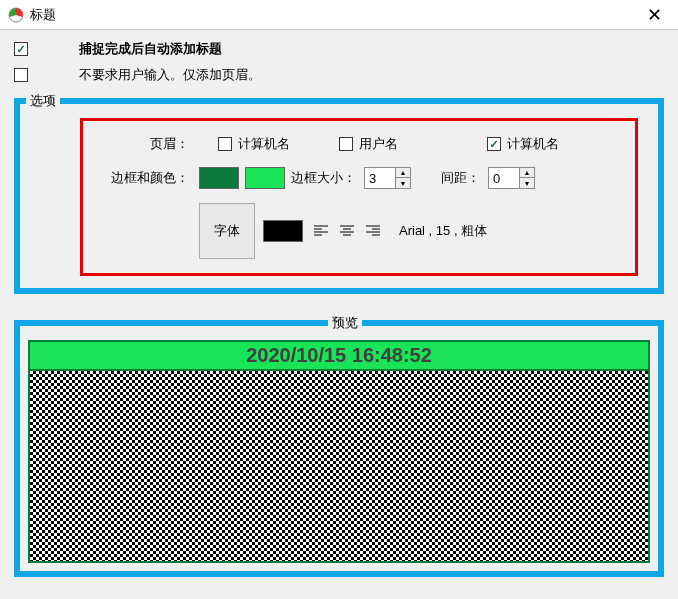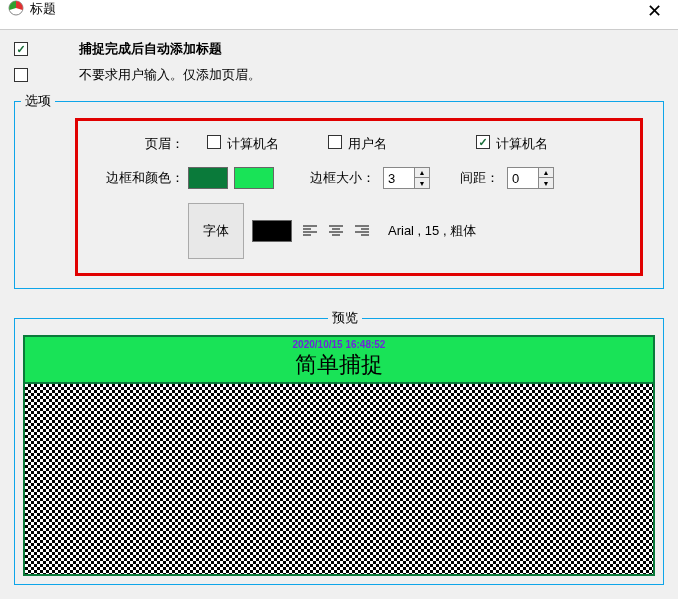--- a/index.html
+++ b/index.html
@@ -1,47 +1,47 @@
 <!DOCTYPE html>
 <html><head>
 <meta charset="utf-8">
 <style>
 * { box-sizing: border-box; margin: 0; padding: 0; font-family: "Microsoft YaHei", Arial, sans-serif; font-size: 13px; }
 body { background: #f0f0f0; width: 678px; height: 599px; overflow: hidden; }
-.titlebar { background: #fff; height: 30px; display: flex; align-items: flex-start; padding: 0 8px; border-bottom: 1px solid #ccc; }
+.titlebar { background: #fff; height: 30px; display: flex; align-items: center; padding: 0 8px; border-bottom: 1px solid #ccc; }
 .titlebar .app-icon { width: 16px; height: 16px; margin-right: 6px; }
 .titlebar .title-text { flex: 1; }
 .titlebar .close { font-size: 18px; cursor: pointer; padding: 0 8px; }
 .content { padding: 10px 14px; background: #f0f0f0; }
 .checkbox-row { display: flex; align-items: center; margin-bottom: 8px; gap: 45px; }
 .checkbox-row.bold label { font-weight: bold; }
 .checkbox { width: 14px; height: 14px; border: 1px solid #333; margin-right: 6px; display: inline-flex; align-items: center; justify-content: center; background: #fff; }
 .checkbox.checked::after { content: "✓"; color: #1a6e3a; font-size: 11px; font-weight: bold; line-height: 1; }
-fieldset { border: 1px solid #0ea5e9; margin-top: 6px; padding: 0; position: relative; }
+fieldset { border: 6px solid #0ea5e9; margin-top: 6px; padding: 0; position: relative; }
 fieldset legend { padding: 0 4px; margin-left: 6px; background: #f0f0f0; }
 .options-inner { border: 3px solid #e00000; margin: 8px 20px 12px 60px; padding: 14px 16px 10px; }
 .opt-row { display: flex; align-items: center; margin-bottom: 14px; }
-.opt-label { width: 90px; text-align: right; margin-right: 4px; }
-.opt-cell { display: flex; align-items: flex-start; margin-right: 30px; padding-left: 19px; }
+.opt-label { width: 90px; text-align: right; margin-right: 10px; }
+.opt-cell { display: flex; align-items: center; margin-right: 30px; padding-left: 19px; }
 .radio { width: 13px; height: 13px; border: 1px solid #333; border-radius: 50%; margin-right: 6px; display: inline-flex; align-items: center; justify-content: center; background: #fff; }
 .radio.checked::after { content: ""; width: 7px; height: 7px; background: #333; border-radius: 50%; }
 .color-swatch { width: 40px; height: 22px; border: 1px solid #666; margin-right: 6px; cursor: pointer; }
 .num-input { display: inline-flex; align-items: stretch; border: 1px solid #888; height: 22px; background: #fff; }
 .num-input input { border: none; width: 30px; padding: 0 4px; outline: none; }
 .spinner { display: flex; flex-direction: column; border-left: 1px solid #888; }
 .spinner div { width: 14px; height: 10px; display: flex; align-items: center; justify-content: center; font-size: 7px; background: #eee; cursor: pointer; border-bottom: 1px solid #888; }
 .spinner div:last-child { border-bottom: none; }
 .font-btn { background: #e8e8e8; border: 1px solid #aaa; padding: 18px 14px; cursor: pointer; margin-right: 8px; }
 .align-btn { width: 24px; height: 20px; border: 1px solid transparent; display: inline-flex; align-items: center; justify-content: center; cursor: pointer; margin-right: 2px; }
 .align-btn svg { display: block; }
 .font-desc { margin-left: 12px; }
 .preview-box { margin-top: 20px; text-align: center; }
 .preview-inner { border: 2px solid #0a7a3a; background: #fff; }
 .preview-header { background: #19e357; padding: 2px 6px; border-bottom: 2px solid #0a7a3a; }
-.preview-timestamp { color: #6d28d9; font-weight: bold; font-size: 10px; }
+.preview-timestamp { color: #404040; font-weight: bold; font-size: 20px; }
 .preview-title { font-size: 22px; color: #000; }
 .preview-body { height: 190px; background: repeating-conic-gradient(#000 0% 25%, #fff 0% 50%) 0 0/6px 6px; }
 </style>
 </head>
 <body>
 
 <div class="titlebar">
   <span class="app-icon">
     <svg width="16" height="16" viewBox="0 0 16 16">
         <circle cx="8" cy="8" r="7" fill="#fff" stroke="#888"></circle>
@@ -82,21 +82,21 @@
           <span class="checkbox checked"></span>
           <span>计算机名</span>
         </div>
       </div>
 
 
       <div class="opt-row">
         <span class="opt-label">边框和颜色：</span>
         <span class="color-swatch" style="background:#0a7a3a"></span>
         <span class="color-swatch" style="background:#19e357"></span>
-        <span style="margin-left:30px;margin-right:8px">边框大小：</span>
+        <span style="margin-right:8px">边框大小：</span>
         <div class="num-input">
           <input value="3" style="">
           <div class="spinner">
             <div>▲</div>
             <div>▼</div>
           </div>
         </div>
         <span style="margin-left:30px;margin-right:8px">间距：</span>
         <div class="num-input">
           <input value="0" style="">
@@ -140,20 +140,19 @@
 
     </div>
   </fieldset>
 
   <fieldset class="preview-box">
     <legend>预览</legend>
     <div style="padding:8px">
       <div class="preview-inner">
         <div class="preview-header">
           <div class="preview-timestamp">2020/10/15 16:48:52</div>
-          <div class="preview-title">简单捕捉</div>
         </div>
         <div class="preview-body"></div>
       </div>
     </div>
   </fieldset>
 
 </div>
 
 </body></html>

